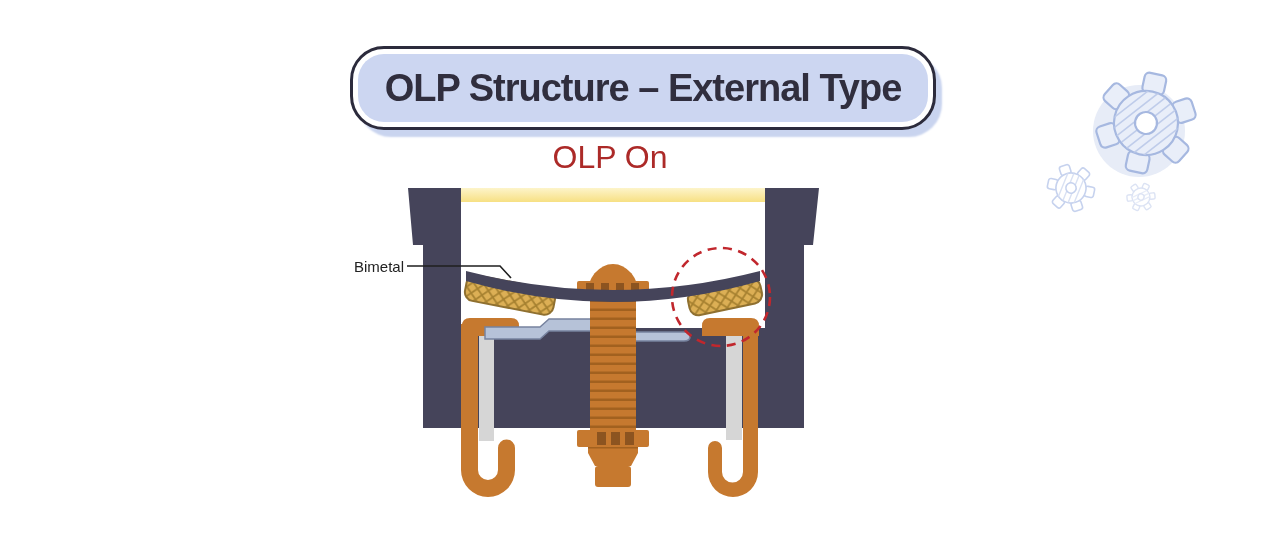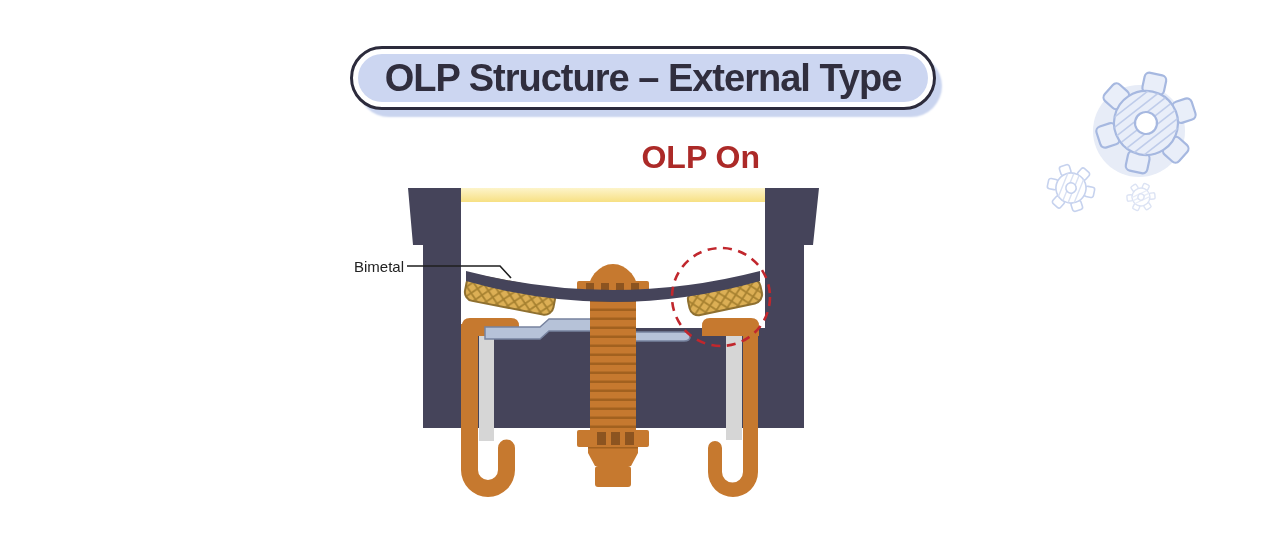--- a/index.html
+++ b/index.html
@@ -5,38 +5,38 @@
   html,body{margin:0;padding:0;}
   body{
     width:1284px;height:560px;position:relative;overflow:hidden;
     background:#ffffff;
     font-family:"Liberation Sans", sans-serif;
   }
   .stage{position:absolute;inset:0;width:1284px;height:560px;}
 
   
   .title-pill{
-    position:absolute;left:350px;top:46px;width:586px;height:64px;
+    position:absolute;left:350px;top:46px;width:586px;height:84px;
     box-sizing:border-box;border:3px solid var(--titleBorder,#2c2b3c);
     border-radius:34px;background:#ffffff;padding:5px;
     box-shadow:7px 8px 2px -1px var(--titleShadow,#c9d4ef);
   }
   .title-pill-inner{
     width:100%;height:100%;border-radius:26px;
     background:var(--titleBg,#ccd6f1);
     display:flex;align-items:center;justify-content:center;
   }
   .title-text{
     font-size:38px;font-weight:700;letter-spacing:-1px;
     color:var(--inkDark,#302e3e);white-space:nowrap;
   }
   
   .state-label{
     position:absolute;left:460px;top:139px;width:300px;
-    text-align:right;font-size:32px;font-weight:700;
+    text-align:center;font-size:32px;font-weight:400;
     color:var(--stateRed,#ac2a28);
   }
 
   
   .navy{fill:var(--navy,#45445a);}
   .orange{fill:var(--orange,#c6792f);}
   .orange-deep{fill:var(--orangeDeep,#8c5420);}
   .orange-dark{fill:var(--orangeDark,#a2611f);}
   .steel{fill:var(--steel,#b6c2d8);stroke:var(--steelEdge,#77839f);stroke-width:1.5;}
   .gray-pin{fill:var(--grayPin,#d6d6d6);}

